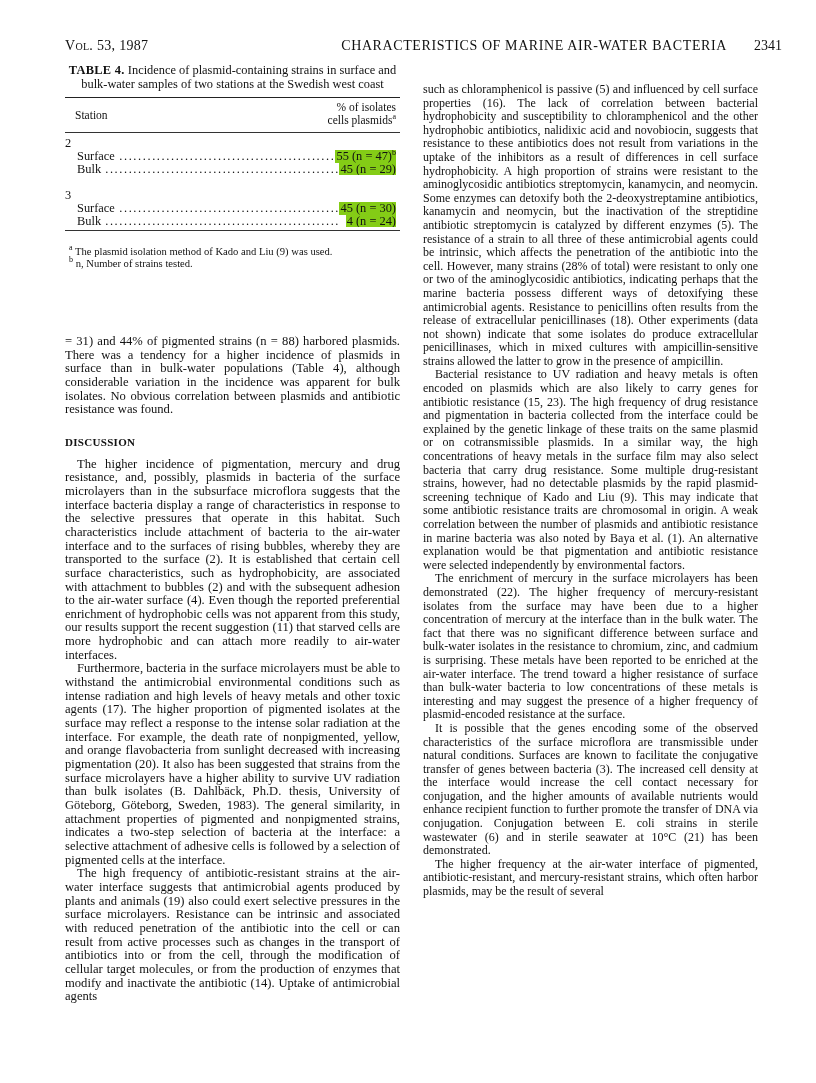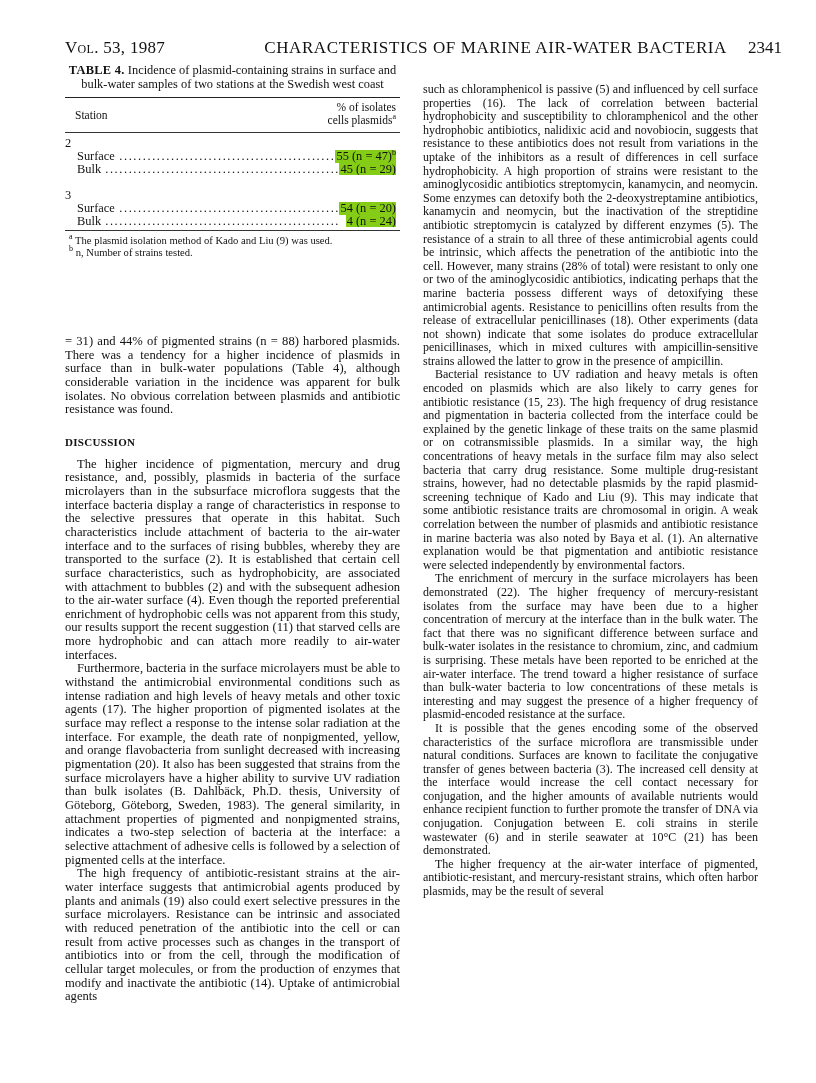--- a/index.html
+++ b/index.html
@@ -1,19 +1,19 @@
 <!DOCTYPE html>
 <html><head>
 <meta charset="utf-8">
 <style>
   html, body { margin: 0; padding: 0; background: #ffffff; }
   body { width: 816px; height: 1083px; position: relative; overflow: hidden;
          font-family: "Liberation Serif", "DejaVu Serif", serif; color: #111; }
   .header { position: absolute; top: 38px; left: 65px; width: 717px; height: 18px;
-            font-size: 17px; }
+            font-size: 14px; }
   .header .vol { position: absolute; left: 0; top: 0; font-variant: small-caps; letter-spacing: 0.3px; }
   .header .running { position: absolute; right: 55px; top: 0; letter-spacing: 0.6px; }
   .header .page { position: absolute; right: 0; top: 0; }
 
   .col { position: absolute; top: 0; width: 335px; font-size: 12px; line-height: 13.6px;
          text-align: justify; }
   .col-right { left: 423px; top: 83px; }
 
   .tbl-caption { position: absolute; top: 63px; left: 65px; width: 335px; font-size: 12.4px;
                  line-height: 14px; text-align: center; }
@@ -24,21 +24,21 @@
   .thead { position: relative; height: 34px; }
   .thead .c1 { position: absolute; left: 10px; top: 11px; font-size: 11.5px; }
   .thead .c2 { position: absolute; right: 4px; top: 3px; text-align: right; font-size: 11.5px; line-height: 12.5px; }
   .group-label { height: 13px; line-height: 13px; padding-top: 4px; }
   .row { position: relative; height: 12.5px; line-height: 12.5px; padding-left: 12px; white-space: nowrap; overflow: hidden; }
   .row .name { background: #fff; padding-right: 2px; position: relative; z-index: 1; }
   .row .dots { position: absolute; left: 12px; right: 62px; top: 0; overflow: hidden; white-space: nowrap;
                letter-spacing: 1.6px; z-index: 0; }
   .row .val { position: absolute; right: 4px; top: 0; background: #84cc16; padding-left: 1px; }
   .spacer { height: 10px; }
-  .footnotes { font-size: 10.6px; line-height: 12px; margin-top: 4px; padding-left: 4px; }
+  .footnotes { font-size: 10.6px; line-height: 12px; margin-top: 15px; padding-left: 4px; }
   sup { font-size: 8px; line-height: 0; }
 
   .body-left { position: absolute; top: 292px; left: 65px; width: 335px; font-size: 12.6px; line-height: 13.65px; text-align: justify; margin-top: 43px; }
   .body-left p, .col-right p { margin: 0; text-indent: 12px; }
   .body-left p.noindent { text-indent: 0; }
   .section-head { text-align: left; font-weight: bold; font-size: 11px; margin: 19px 0 8px; letter-spacing: 0.3px; }
 </style>
 </head>
 <body>
 
@@ -74,21 +74,21 @@
     <span class="dots">................................................................................</span>
     <span class="name">Bulk</span>
     <span class="val">45 (n = 29)</span>
   </div>
   <div class="spacer"></div>
 
   <div class="group-label">3</div>
   <div class="row">
     <span class="dots">................................................................................</span>
     <span class="name">Surface</span>
-    <span class="val">54 (n = 20)</span>
+    <span class="val">45 (n = 30)</span>
   </div>
   <div class="row">
     <span class="dots">................................................................................</span>
     <span class="name">Bulk</span>
     <span class="val">4 (n = 24)</span>
   </div>
   <div class="rule-thin" style="margin-top:3px;"></div>
 
   <div class="footnotes">
     <div><sup>a</sup> <span>The plasmid isolation method of Kado and Liu (9) was used.</span></div>

